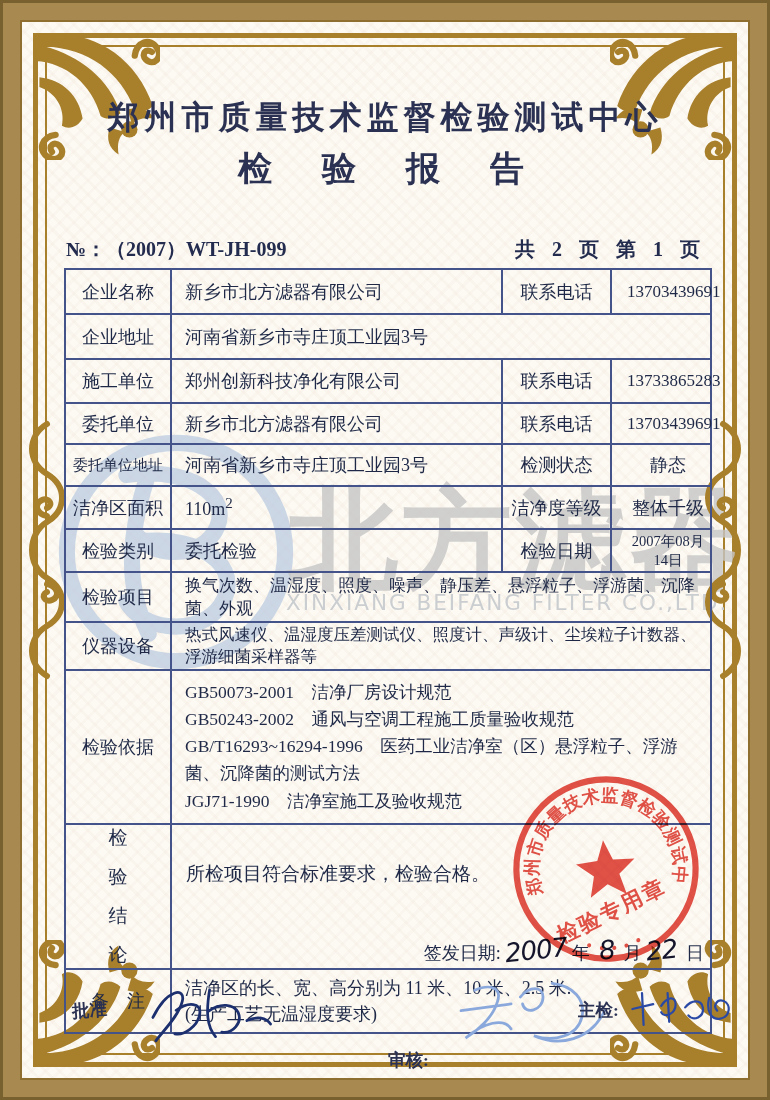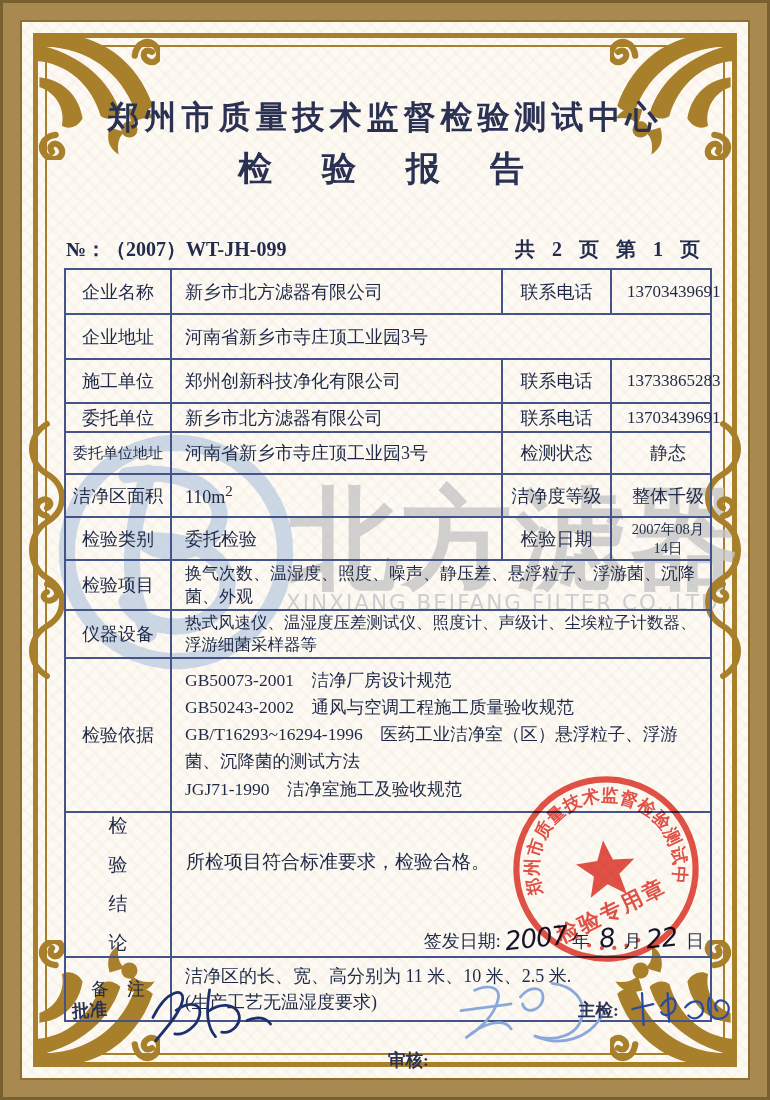--- a/index.html
+++ b/index.html
@@ -167,21 +167,21 @@
     <tr style="height:45px">
       <td class="lab">企业地址</td>
       <td class="val" colspan="3">河南省新乡市寺庄顶工业园3号</td>
     </tr>
     <tr style="height:44px">
       <td class="lab">施工单位</td>
       <td class="val">郑州创新科技净化有限公司</td>
       <td class="lab">联系电话</td>
       <td class="val num">13733865283</td>
     </tr>
-    <tr style="height:29px">
+    <tr style="height:41px">
       <td class="lab">委托单位</td>
       <td class="val">新乡市北方滤器有限公司</td>
       <td class="lab">联系电话</td>
       <td class="val num">13703439691</td>
     </tr>
     <tr style="height:42px">
       <td class="lab small">委托单位地址</td>
       <td class="val">河南省新乡市寺庄顶工业园3号</td>
       <td class="lab">检测状态</td>
       <td class="val num" style="font-size:18px">静态</td>

